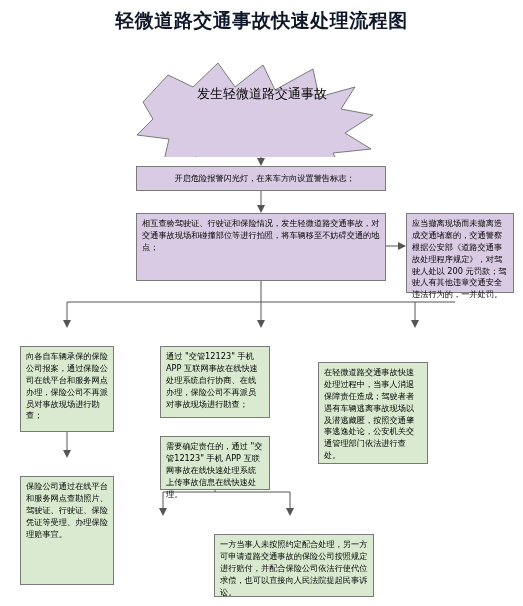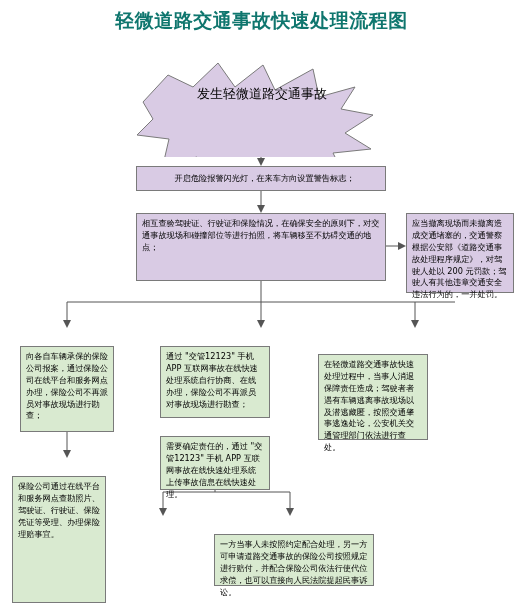--- a/index.html
+++ b/index.html
@@ -7,21 +7,21 @@
     width:523px;height:606px;
     background:#ffffff;
     font-family:"DejaVu Sans","Liberation Sans",sans-serif;
     position:relative;
     overflow:hidden;
   }
   #root{position:relative;width:523px;height:606px;}
   .title{
     position:absolute;left:0;top:8px;width:523px;
     text-align:center;
-    font-size:19px;font-weight:bold;color:#0f766e;
+    font-size:19px;font-weight:bold;color:#0f172a;
     letter-spacing:0.5px;
   }
   .node{
     position:absolute;
     box-sizing:border-box;
     border:1px solid #7a7a7a;
     font-size:8.2px;
     line-height:1.45;
     color:#000;
     padding:4px 5px;
@@ -83,30 +83,30 @@
     </g>
   </svg>
 
   <svg style="position:absolute;left:123px;top:57px;width:275px;height:100px;">
     <polygon points="20,45 45,18 70,30 95,6 112,30 140,8 152,33 190,12 196,40 232,30 218,52 250,58 222,76 248,92 210,96 218,112 186,106 178,126 150,108 130,130 110,105 86,122 74,100 40,108 46,82 14,78 30,62" fill="#d9cbe4" stroke="#7a7a7a" stroke-width="1"></polygon>
   </svg>
   <div class="star-label" style="left:192px;top:85px;">发生轻微道路交通事故</div>
 
   <div class="node purple center" style="left:136px;top:166px;width:250px;height:25px;">开启危险报警闪光灯，在来车方向设置警告标志；</div>
 
-  <div class="node purple" style="left:136px;top:213px;width:250px;height:68px;">相互查验驾驶证、行驶证和保险情况，在确保安全的原则下，对交通事故现场和碰撞部位等进行拍照，将车辆移至不妨碍交通的地点；</div>
+  <div class="node purple" style="left:136px;top:213px;width:250px;height:68px;">相互查验驾驶证、行驶证和保险情况，发生轻微道路交通事故，对交通事故现场和碰撞部位等进行拍照，将车辆移至不妨碍交通的地点；</div>
 
   <div class="node purple" style="left:406px;top:213px;width:108px;height:80px;">应当撤离现场而未撤离造成交通堵塞的，交通警察根据公安部《道路交通事故处理程序规定》，对驾驶人处以 200 元罚款；驾驶人有其他违章交通安全违法行为的，一并处罚。</div>
 
   <div class="node green" style="left:20px;top:328px;width:94px;height:86px;">向各自车辆承保的保险公司报案，通过保险公司在线平台和服务网点办理，保险公司不再派员对事故现场进行勘查；</div>
 
   <div class="node green" style="left:160px;top:328px;width:110px;height:72px;">通过 "交管12123" 手机 APP 互联网事故在线快速处理系统自行协商、在线办理，保险公司不再派员对事故现场进行勘查；</div>
 
-  <div class="node green" style="left:318px;top:336px;width:110px;height:86px;">在轻微道路交通事故快速处理过程中，当事人消退保障责任造成；驾驶者者遇有车辆逃离事故现场以及潜逃藏匿，按照交通肇事逃逸处论，公安机关交通管理部门依法进行查处。</div>
+  <div class="node green" style="left:318px;top:344px;width:110px;height:102px;">在轻微道路交通事故快速处理过程中，当事人消退保障责任造成；驾驶者者遇有车辆逃离事故现场以及潜逃藏匿，按照交通肇事逃逸处论，公安机关交通管理部门依法进行查处。</div>
 
-  <div class="node green" style="left:12px;top:458px;width:94px;height:127px;">保险公司通过在线平台和服务网点查勘照片、驾驶证、行驶证、保险凭证等受理、办理保险理赔事宜。</div>
+  <div class="node green" style="left:20px;top:458px;width:94px;height:109px;">保险公司通过在线平台和服务网点查勘照片、驾驶证、行驶证、保险凭证等受理、办理保险理赔事宜。</div>
 
   <div class="node green" style="left:160px;top:418px;width:110px;height:54px;">需要确定责任的，通过 "交管12123" 手机 APP 互联网事故在线快速处理系统上传事故信息在线快速处理。</div>
 
 
-  <div class="node green" style="left:214px;top:516px;width:160px;height:52px;">一方当事人未按照约定配合处理，另一方可申请道路交通事故的保险公司按照规定进行赔付，并配合保险公司依法行使代位求偿，也可以直接向人民法院提起民事诉讼。</div>
+  <div class="node green" style="left:214px;top:516px;width:160px;height:63px;">一方当事人未按照约定配合处理，另一方可申请道路交通事故的保险公司按照规定进行赔付，并配合保险公司依法行使代位求偿，也可以直接向人民法院提起民事诉讼。</div>
 
 </div>
 
 </body></html>

